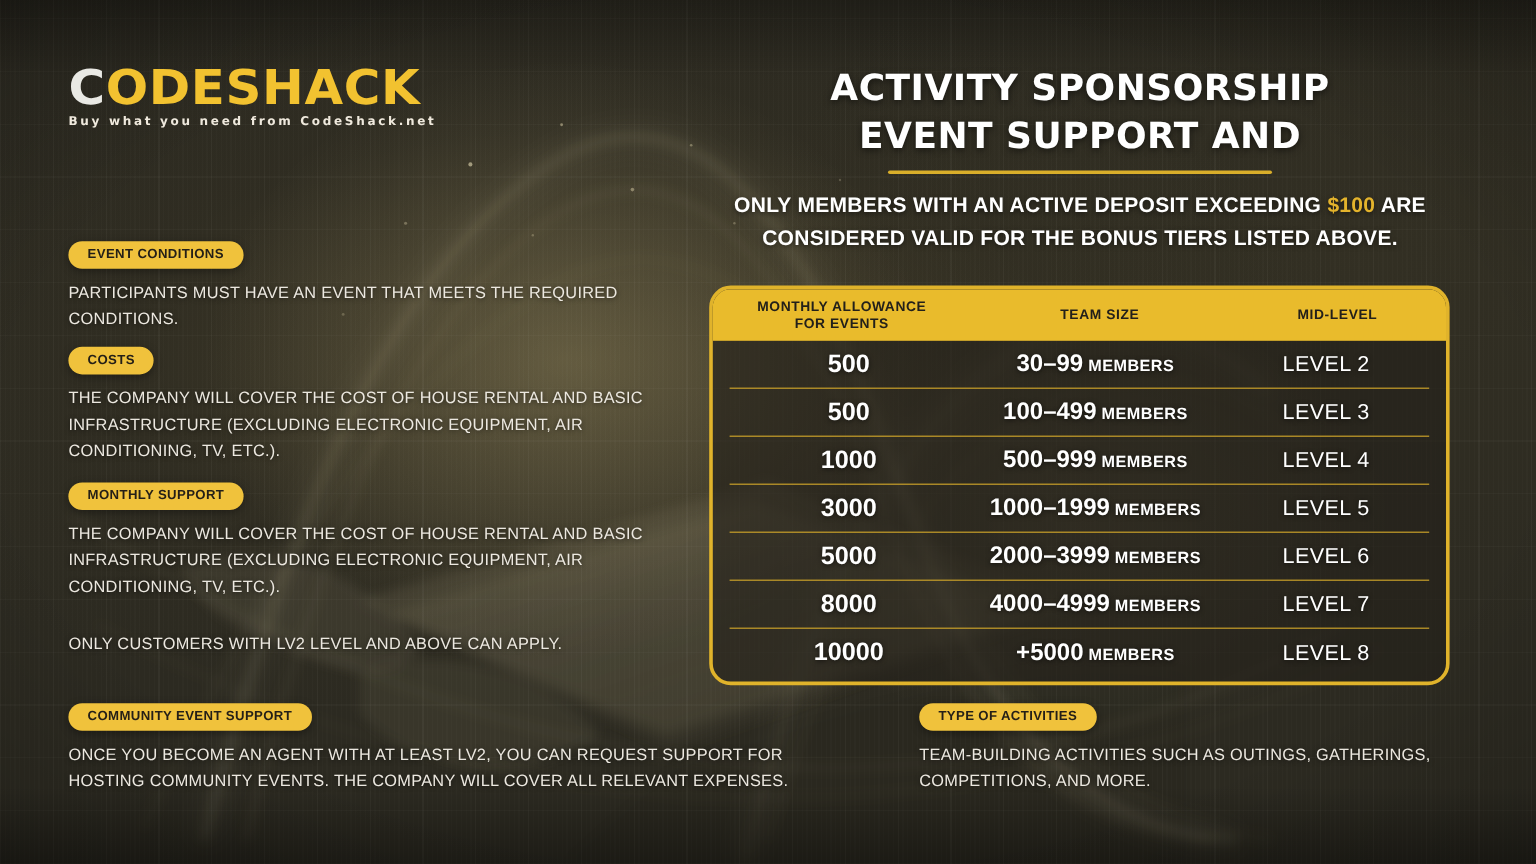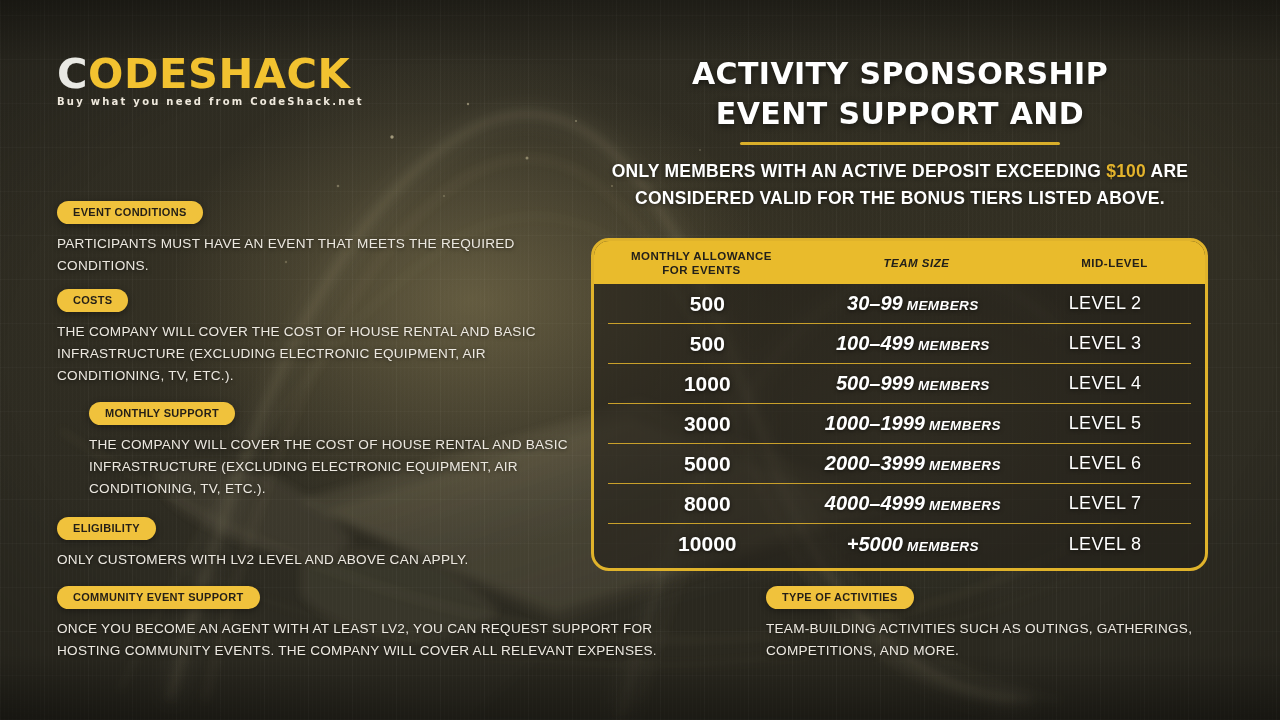--- a/index.html
+++ b/index.html
@@ -139,21 +139,21 @@
   .hcell {
     font-family: "Liberation Sans", sans-serif;
     font-weight: 700;
     font-size: 11.5px;
     letter-spacing: 0.5px;
     color: #23201a;
     text-align: center;
     line-height: 14px;
   }
   .c1 { width: 215px; }
-  .c2 { width: 215px; font-style: italic; }
+  .c2 { width: 215px; }
   .c3 { width: 181px; }
 
   #tier-body { padding: 0 14px 4px; }
   .trow {
     display: flex;
     align-items: center;
     height: 40px;
     border-bottom: 1.6px solid #c9a02a;
   }
   .trow:last-child { border-bottom: none; }
@@ -187,21 +187,21 @@
     font-size: 13.6px;
     line-height: 22px;
     letter-spacing: 0.25px;
     color: #ece8e0;
     text-shadow: 0 1px 4px rgba(0,0,0,0.55);
   }
   .section { position: absolute; z-index: 5; }
 
   #sec-event      { left: 57px; top: 201px; width: 500px; }
   #sec-costs      { left: 57px; top: 289px; width: 490px; }
-  #sec-monthly    { left: 57px; top: 402px; width: 490px; margin-left: 32px; }
+  #sec-monthly    { left: 57px; top: 402px; width: 490px; }
   #sec-elig       { left: 57px; top: 517px; width: 500px; }
   #sec-community  { left: 57px; top: 586px; width: 650px; }
   #sec-types      { left: 766px; top: 586px; width: 470px; }
 </style>
 </head>
 <body>
 
 <div id="stage">
 
   <svg id="bg-art" viewBox="0 0 1280 720" preserveAspectRatio="none">
@@ -332,21 +332,20 @@
     <div class="pill">COSTS</div>
     <div class="sec-body">THE COMPANY WILL COVER THE COST OF HOUSE RENTAL AND BASIC INFRASTRUCTURE (EXCLUDING ELECTRONIC EQUIPMENT, AIR CONDITIONING, TV, ETC.).</div>
   </div>
 
   <div class="section" id="sec-monthly">
     <div class="pill">MONTHLY SUPPORT</div>
     <div class="sec-body">THE COMPANY WILL COVER THE COST OF HOUSE RENTAL AND BASIC INFRASTRUCTURE (EXCLUDING ELECTRONIC EQUIPMENT, AIR CONDITIONING, TV, ETC.).</div>
   </div>
 
   <div class="section" id="sec-elig">
-    <div class="pill">ELIGIBILITY</div>
     <div class="sec-body">ONLY CUSTOMERS WITH LV2 LEVEL AND ABOVE CAN APPLY.</div>
   </div>
 
   <div class="section" id="sec-community">
     <div class="pill">COMMUNITY EVENT SUPPORT</div>
     <div class="sec-body">ONCE YOU BECOME AN AGENT WITH AT LEAST LV2, YOU CAN REQUEST SUPPORT FOR HOSTING COMMUNITY EVENTS. THE COMPANY WILL COVER ALL RELEVANT EXPENSES.</div>
   </div>
 
   <div class="section" id="sec-types">
     <div class="pill">TYPE OF ACTIVITIES</div>

